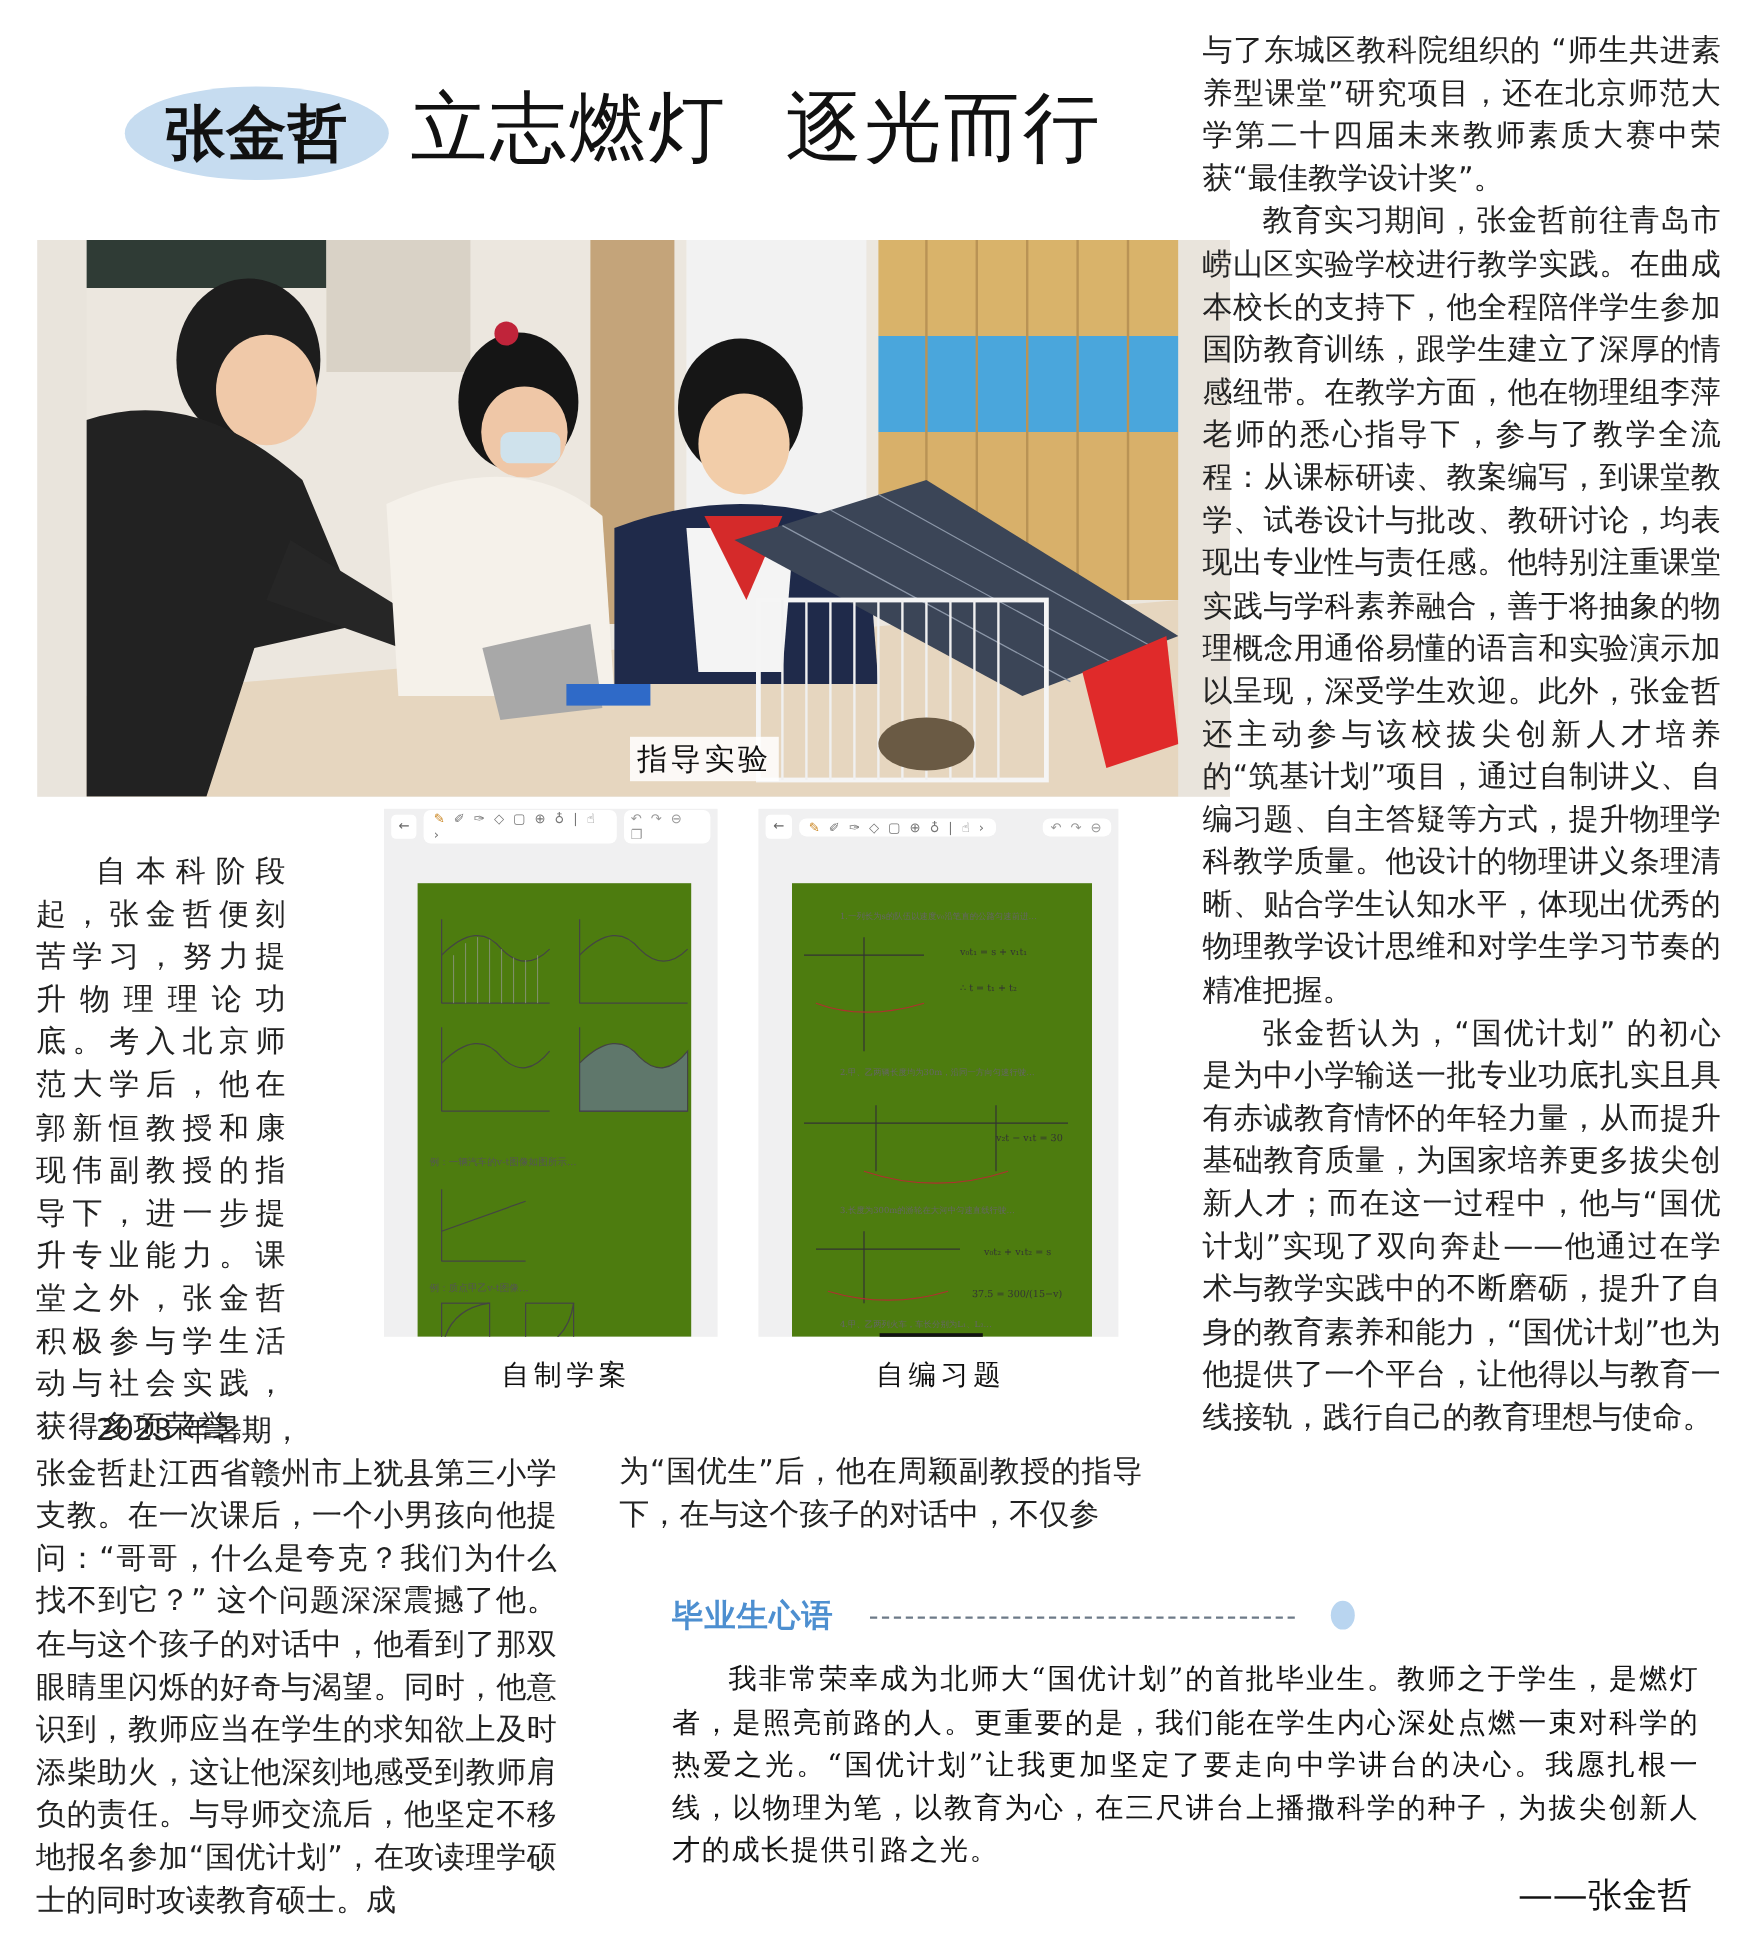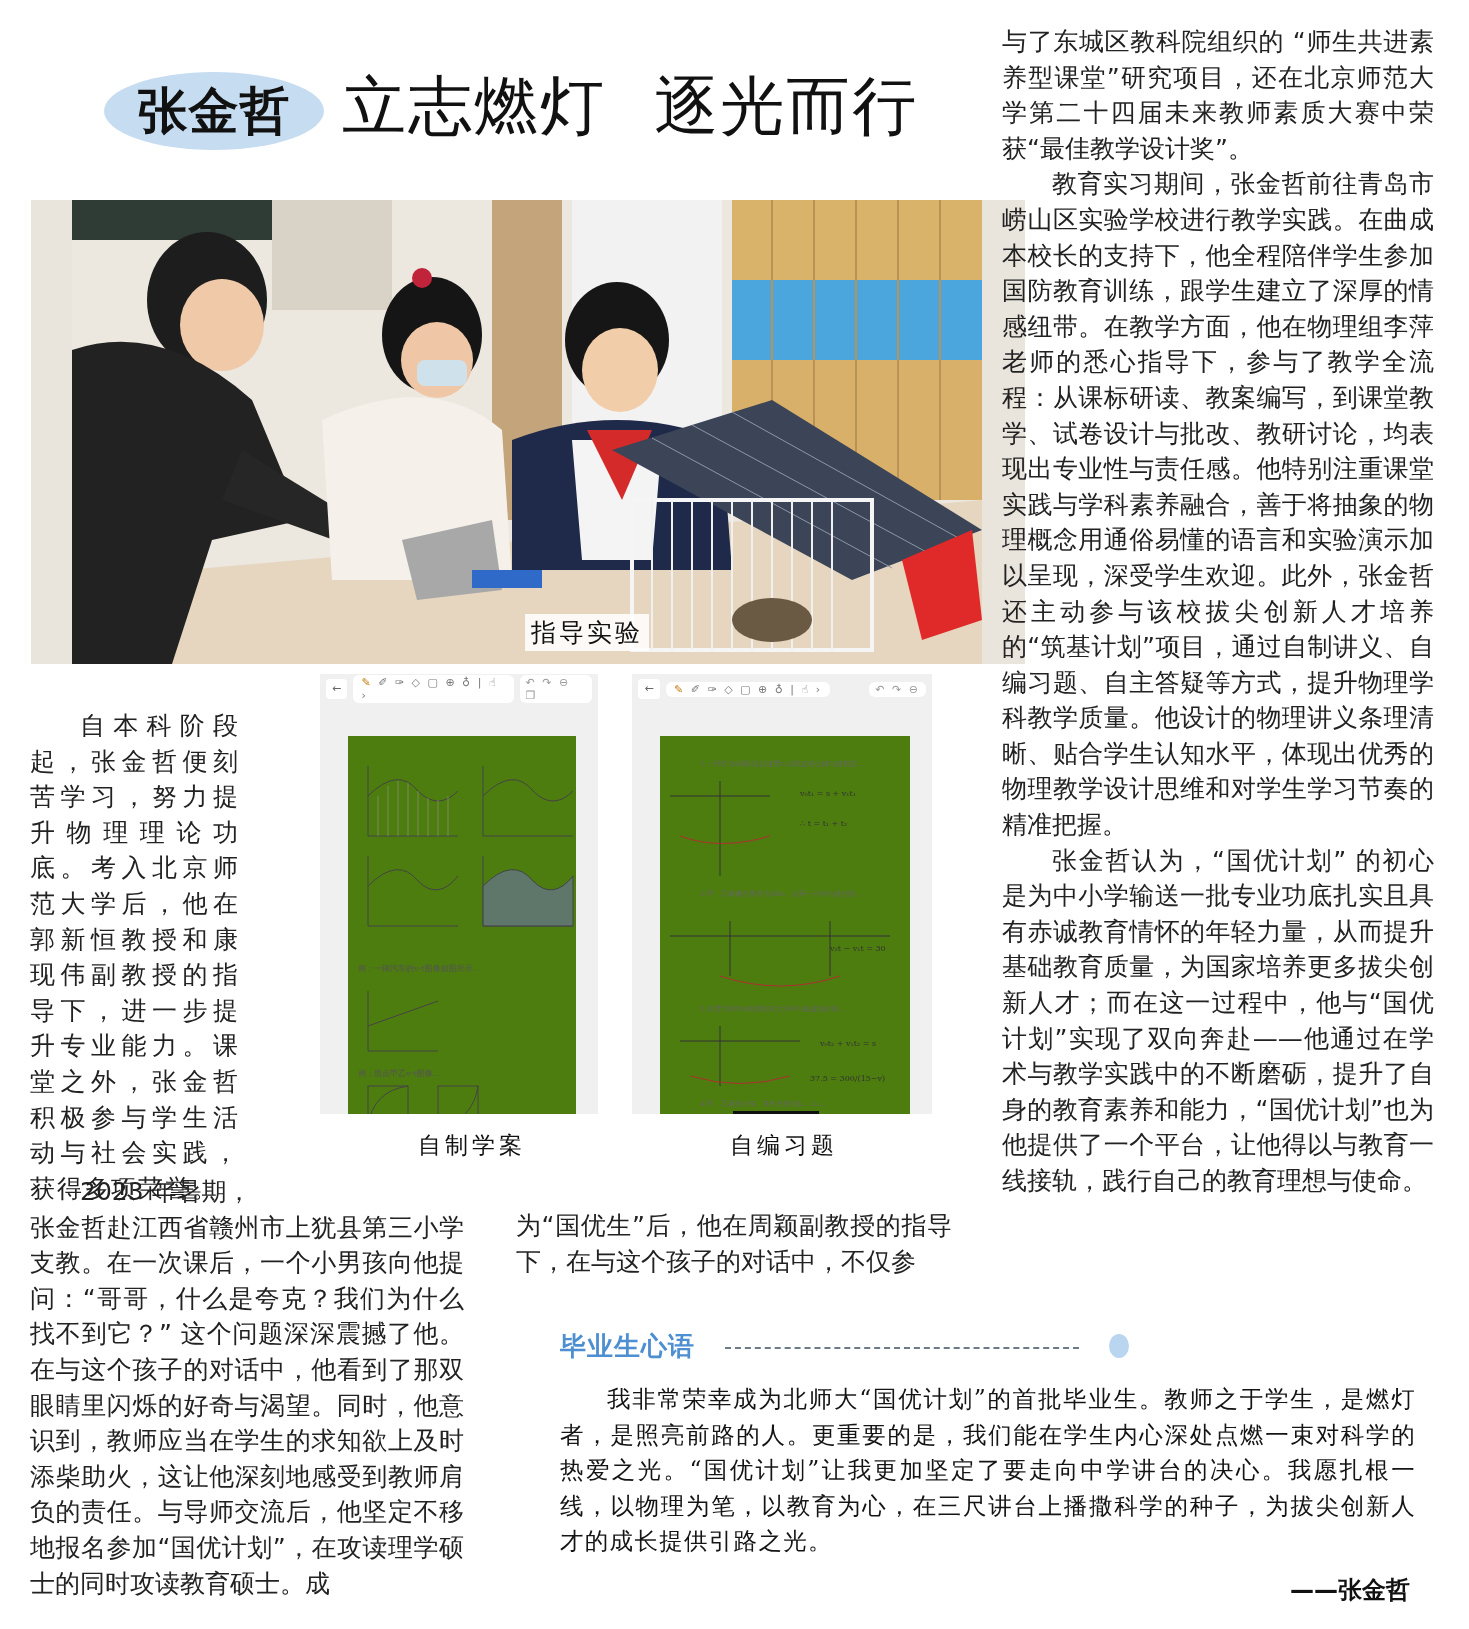--- a/index.html
+++ b/index.html
@@ -52,21 +52,21 @@
   #col-right { position: absolute; left: 1002px; top: 24px; width: 432px; }
 
   
   #grad-box { position: absolute; left: 560px; top: 1326px; width: 856px; }
   #grad-box .grad-title-row { display: flex; align-items: center; height: 40px; gap: 28px; }
   #grad-box .grad-title { font-family: "DejaVu Sans", "Liberation Sans", sans-serif; font-weight: bold; font-size: 26px; color: #4d8fd0; letter-spacing: 1px; }
   #grad-box .dash-line { width: 354px; border-top: 2px dashed #6d7a88; margin-left: 2px; height: 0; margin-top: 4px; }
   #grad-box .dot { width: 20px; height: 24px; border-radius: 50%; background: #b9d5f0; margin-left: 2px; }
   #grad-box .grad-text { margin-top: 16px; font-family: "DejaVu Serif", "Liberation Serif", serif; font-size: 23.5px; line-height: 35.6px; color: #141414; text-align: justify; letter-spacing: 1.3px; }
   #grad-box .grad-text .para { text-indent: 2em; }
-  #grad-box .signature { text-align: right; margin-top: 14px; font-family: "DejaVu Sans", "Liberation Sans", sans-serif; font-size: 24px; color: #111; padding-right: 6px; font-weight: bold; }
+  #grad-box .signature { text-align: right; font-family: "DejaVu Sans", "Liberation Sans", sans-serif; font-size: 29px; color: #111; padding-right: 6px; }
 </style>
 </head>
 <body>
 
 <div id="headline">
   <div class="name-oval">
     <span class="name">张金哲</span>
   </div>
   <span class="slogan">立志燃灯 逐光而行</span>
 </div>

